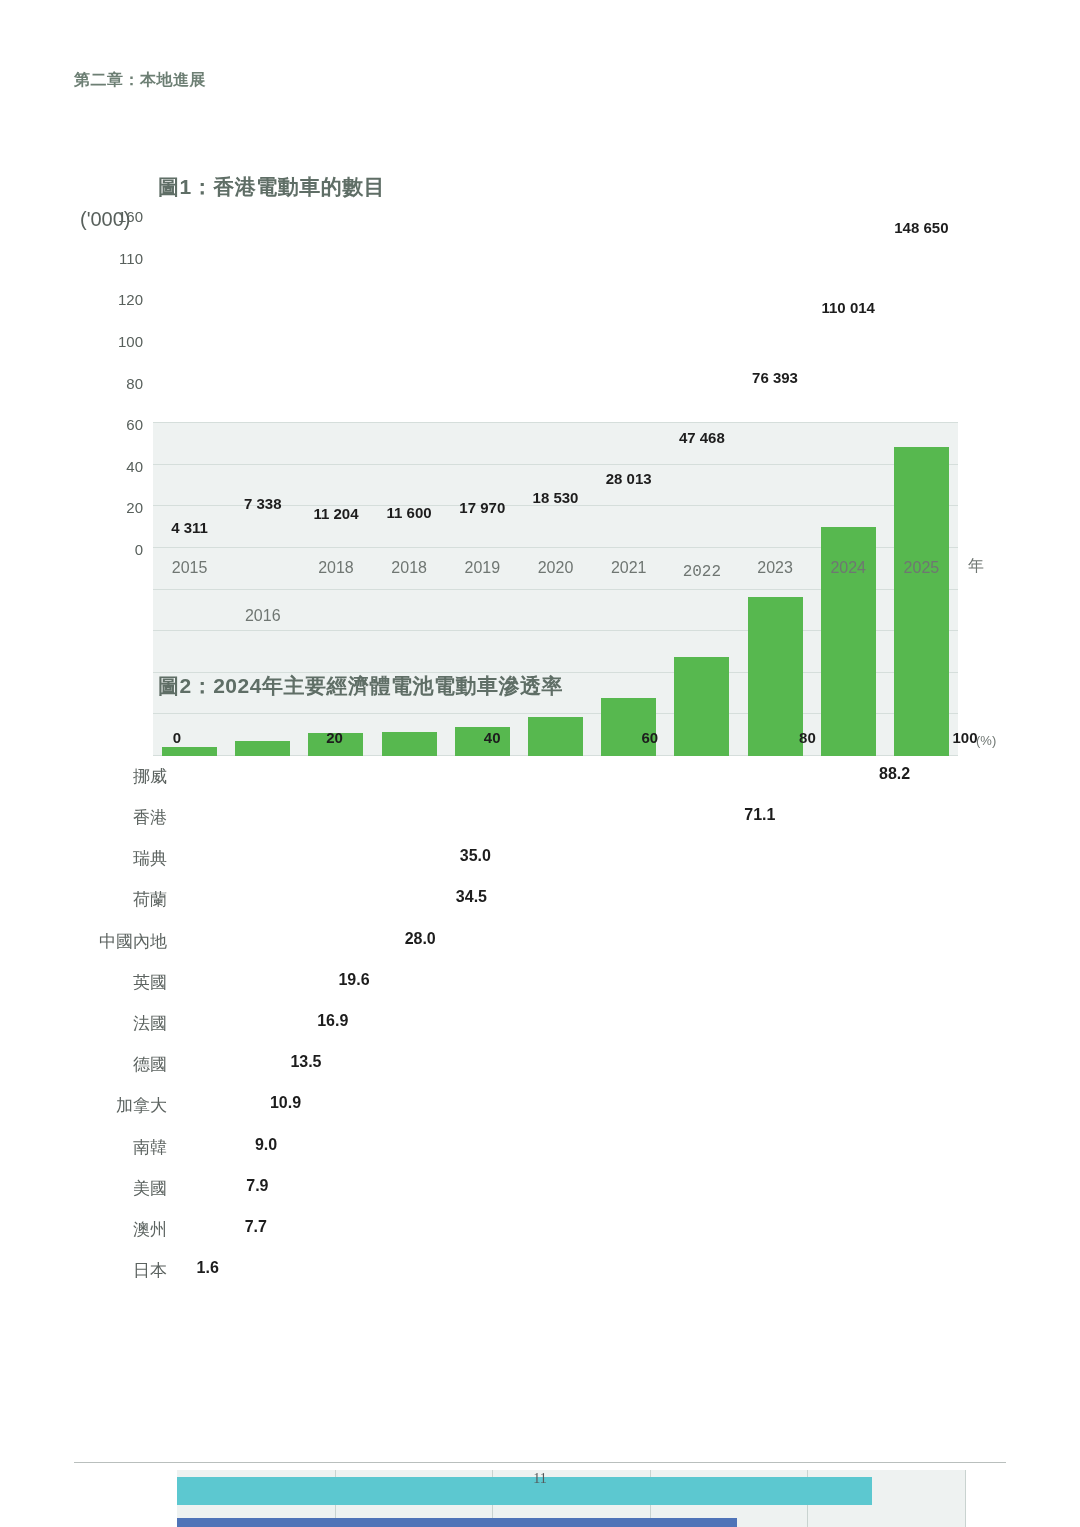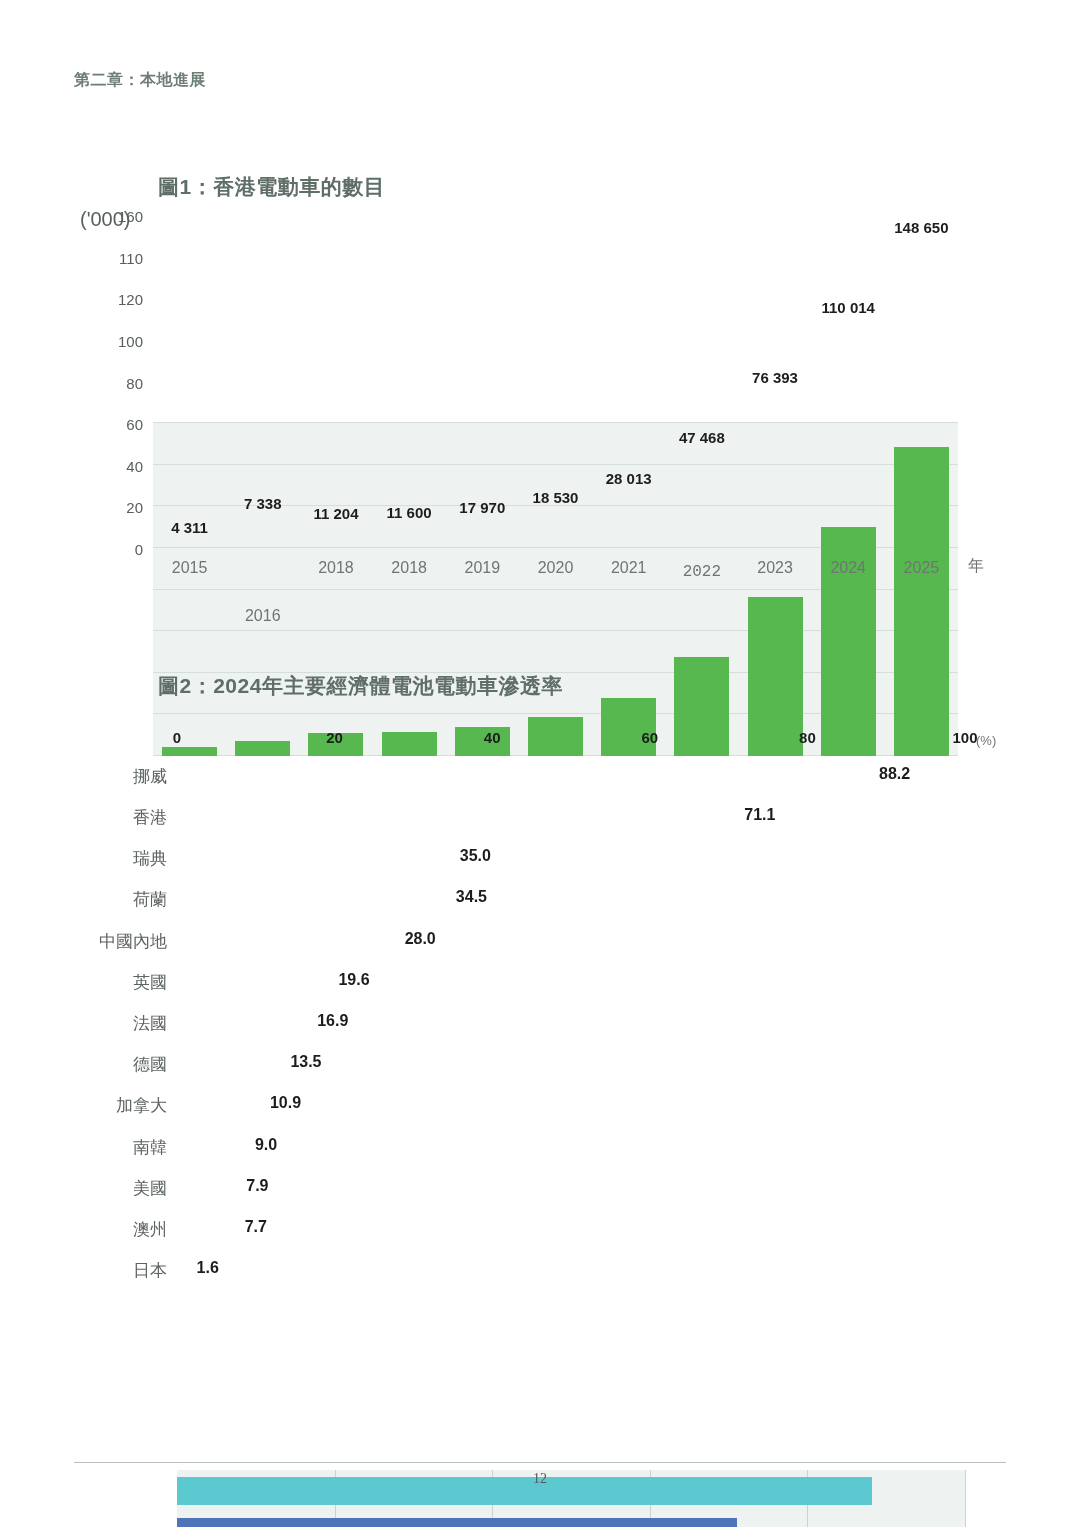--- a/index.html
+++ b/index.html
@@ -296,13 +296,13 @@
     <div class="f2-val" style="left: 246.252px; top: 461.923px;">7.9</div>
     <div class="f2-row-label" style="right: auto; left: -3px; width: 170px; top: 503.154px;">澳州</div>
     <div class="f2-val" style="left: 244.676px; top: 503.154px;">7.7</div>
     <div class="f2-row-label" style="right: auto; left: -3px; width: 170px; top: 544.385px;">日本</div>
     <div class="f2-val" style="left: 196.608px; top: 544.385px;">1.6</div>
   </div>
 
 <div id="fig2-xunit">(%)</div>
 
 <div id="footer-rule"></div>
-<div id="page-number">12</div>
+<div id="page-number">11</div>
 
 </body></html>

